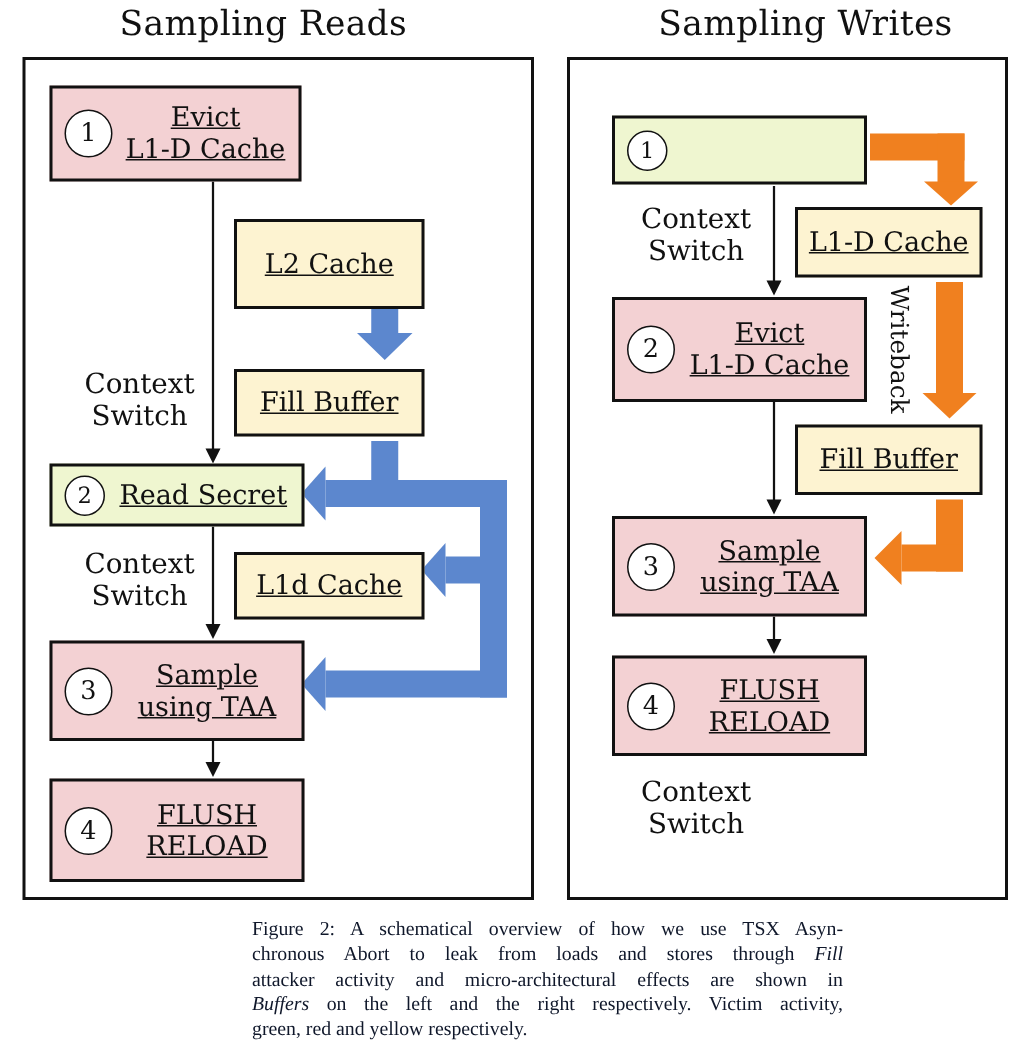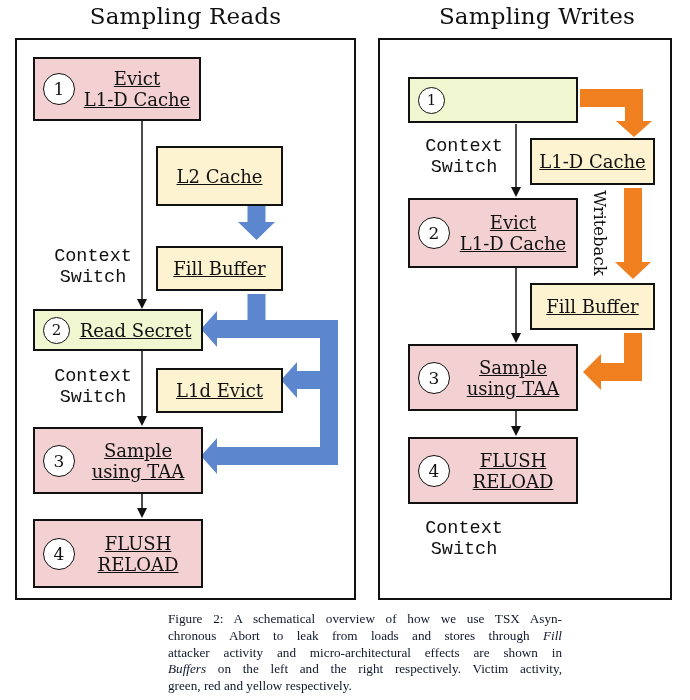--- a/index.html
+++ b/index.html
@@ -19,21 +19,21 @@
   .yellow{background:#fdf3d1;}
   .green{background:#eff6d0;}
   .circ{
     flex:none;margin-left:8px;border:1.7px solid #111;border-radius:50%;background:#fff;
     display:flex;align-items:center;justify-content:center;box-sizing:border-box;
   }
   .circ.big{width:32px;height:32px;font-size:17px;}
   .circ.sm{width:27px;height:27px;font-size:15px;}
   .cslabel{
     position:absolute;width:92px;text-align:center;font-size:18.5px;line-height:21px;
-    white-space:pre-line;z-index:2;font-family:Liberation Mono, monospace;
+    white-space:pre-line;z-index:2;
   }
   .writeback{
     position:absolute;left:555px;top:224px;width:90px;height:18px;text-align:center;
     font-size:16.5px;transform:rotate(90deg);transform-origin:50% 50%;z-index:2;
   }
   .caption{
     position:absolute;left:168px;top:611px;width:394px;z-index:2;
     font-family:"Liberation Serif", serif;font-size:13.2px;line-height:16.8px;color:#0f172a;
   }
   .cap-line{text-align:justify;text-align-last:justify;}
@@ -41,21 +41,21 @@
   .thin{stroke:#111;stroke-width:1.5;fill:none;}
   .thinhead{fill:#111;stroke:none;}
   .blue{fill:#5c87ce;stroke:none;}
   .orange{fill:#f0801f;stroke:none;}
 </style>
 </head>
 <body>
 
 <div id="canvas">
 
-  <div class="ptitle" style="left:15px;width:341px;text-align:center;">Sampling Reads</div>
+  <div class="ptitle" style="left:5px;width:341px;text-align:center;">Sampling Reads</div>
   <div class="ptitle" style="left:390px;width:294px;">Sampling Writes</div>
 
   <div class="panel" style="left:15px;top:38px;width:341px;height:562px;"></div>
   <div class="panel" style="left:378px;top:38px;width:294px;height:562px;"></div>
 
   <svg id="arrow-layer" width="690" height="700" viewBox="0 0 690 700">
 
     <line class="thin" x1="142" y1="121" x2="142" y2="301"></line>
     <polygon class="thinhead" points="137,299 147,299 142,309"></polygon>
     <line class="thin" x1="142" y1="351" x2="142" y2="418"></line>
@@ -99,21 +99,21 @@
     <span class="bl">L2 Cache</span>
   </div>
   <div class="box yellow" style="left:156px;top:246px;width:127px;height:45px;">
     <span class="bl">Fill Buffer</span>
   </div>
   <div class="box green" style="left:33px;top:309px;width:170px;height:42px;">
     <span class="circ sm">2</span>
     <span class="bl">Read Secret</span>
   </div>
   <div class="box yellow" style="left:156px;top:368px;width:127px;height:45px;">
-    <span class="bl">L1d Evict</span>
+    <span class="bl">L1d Cache</span>
   </div>
   <div class="box pink" style="left:33px;top:427px;width:170px;height:67px;">
     <span class="circ big">3</span>
     <span class="bl">Sample
 using TAA</span>
   </div>
   <div class="box pink" style="left:33px;top:519px;width:170px;height:69px;">
     <span class="circ big">4</span>
     <span class="bl">FLUSH
 RELOAD</span>

